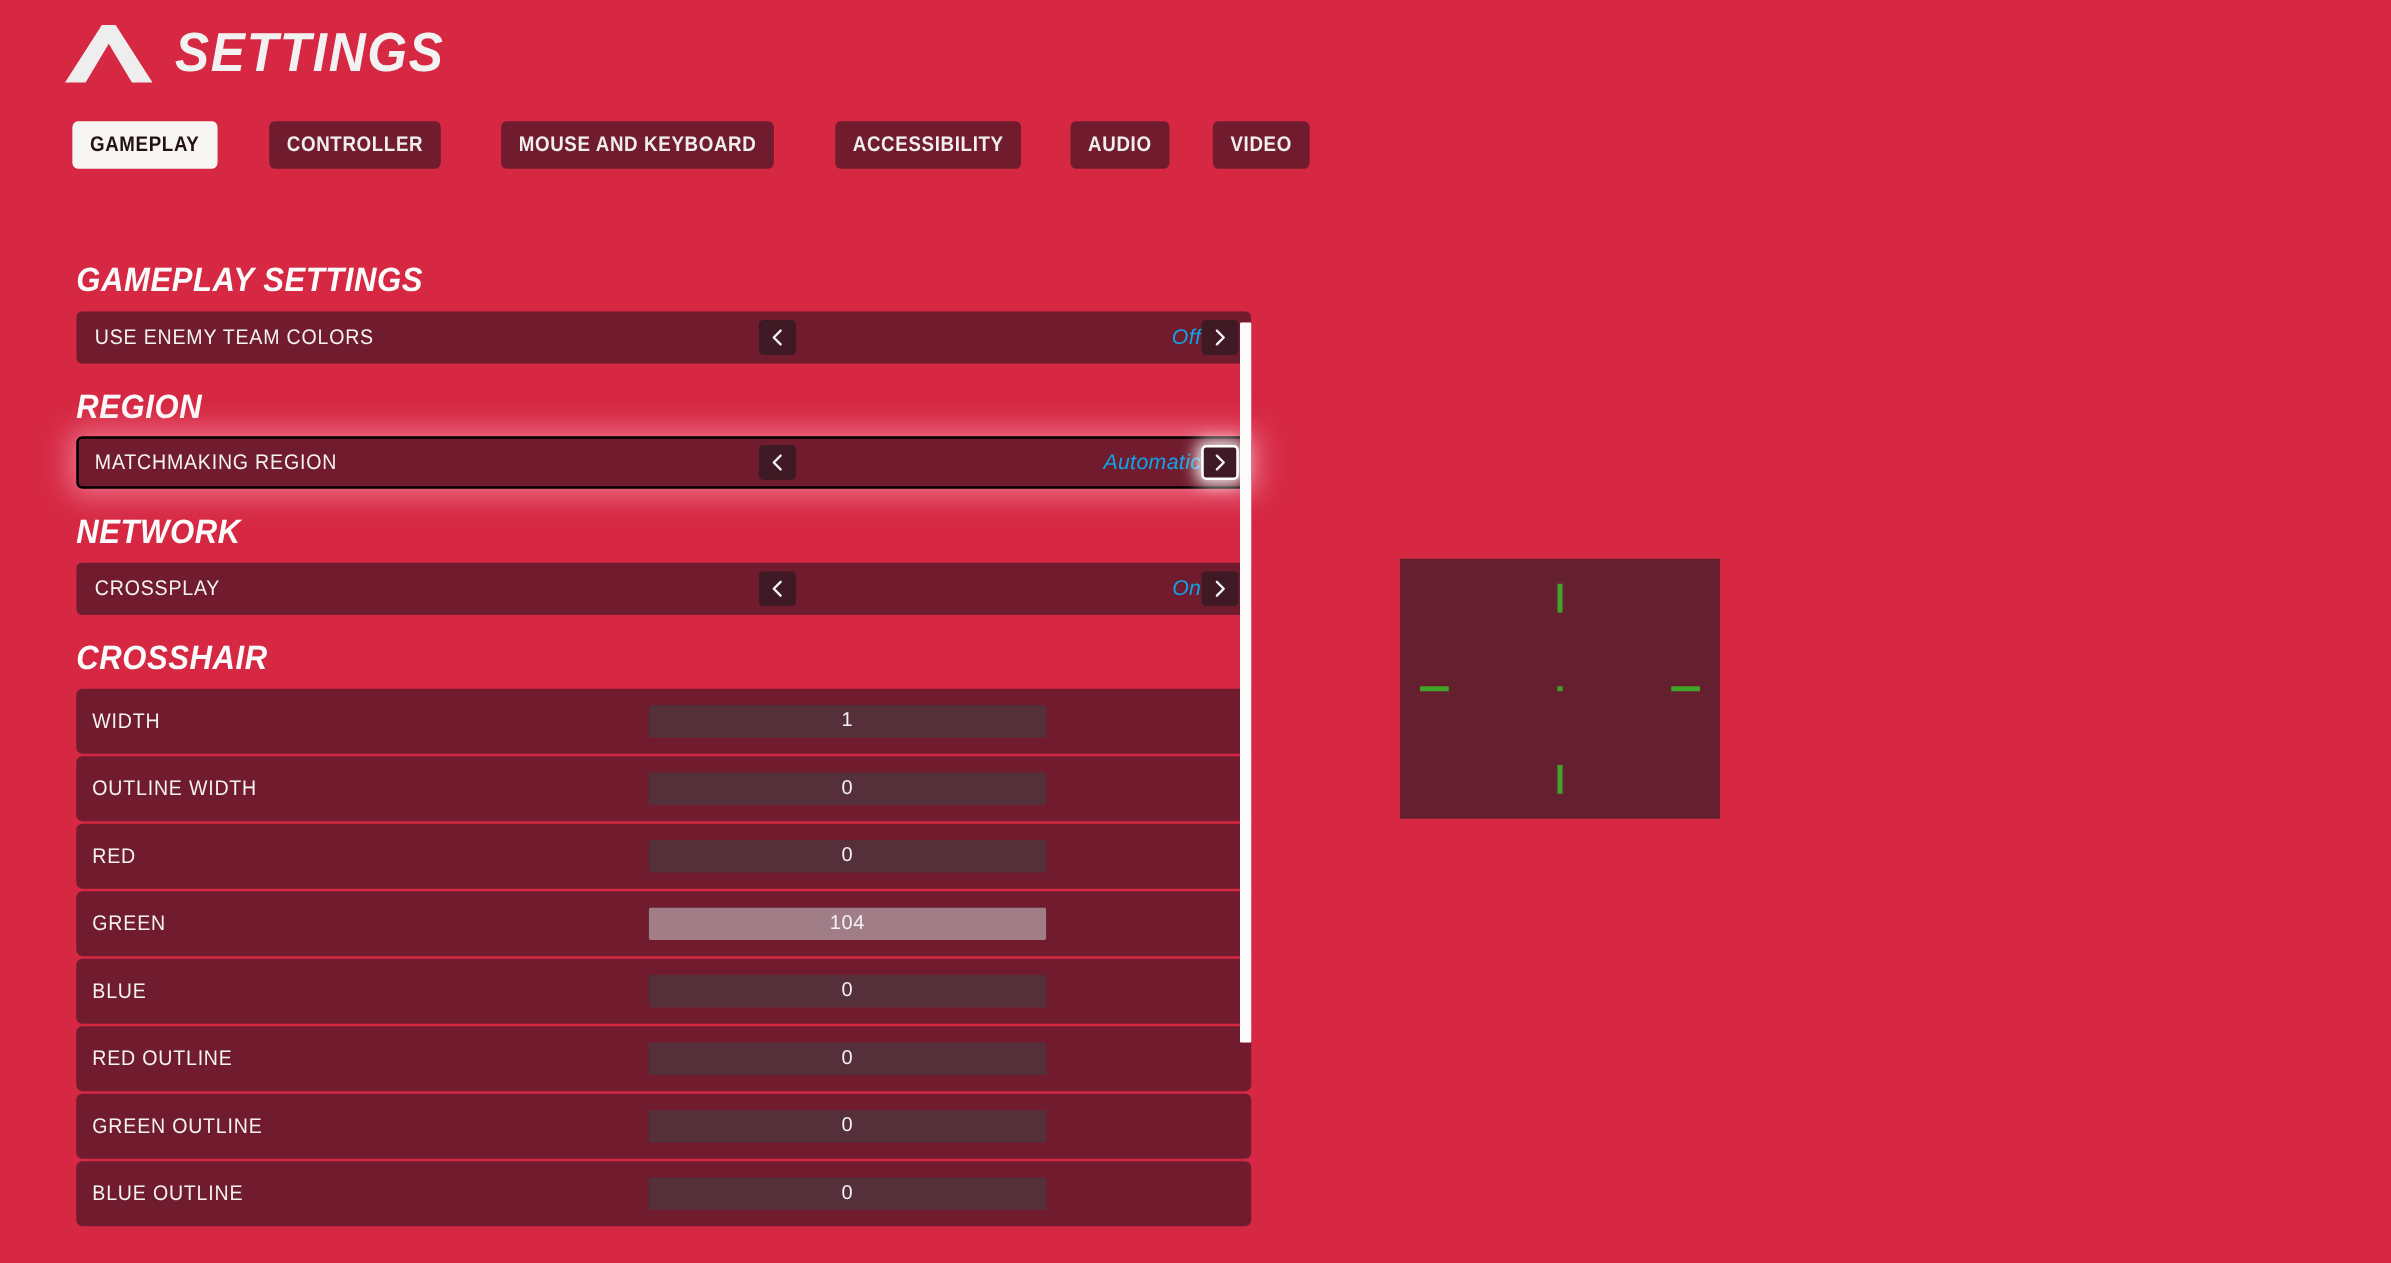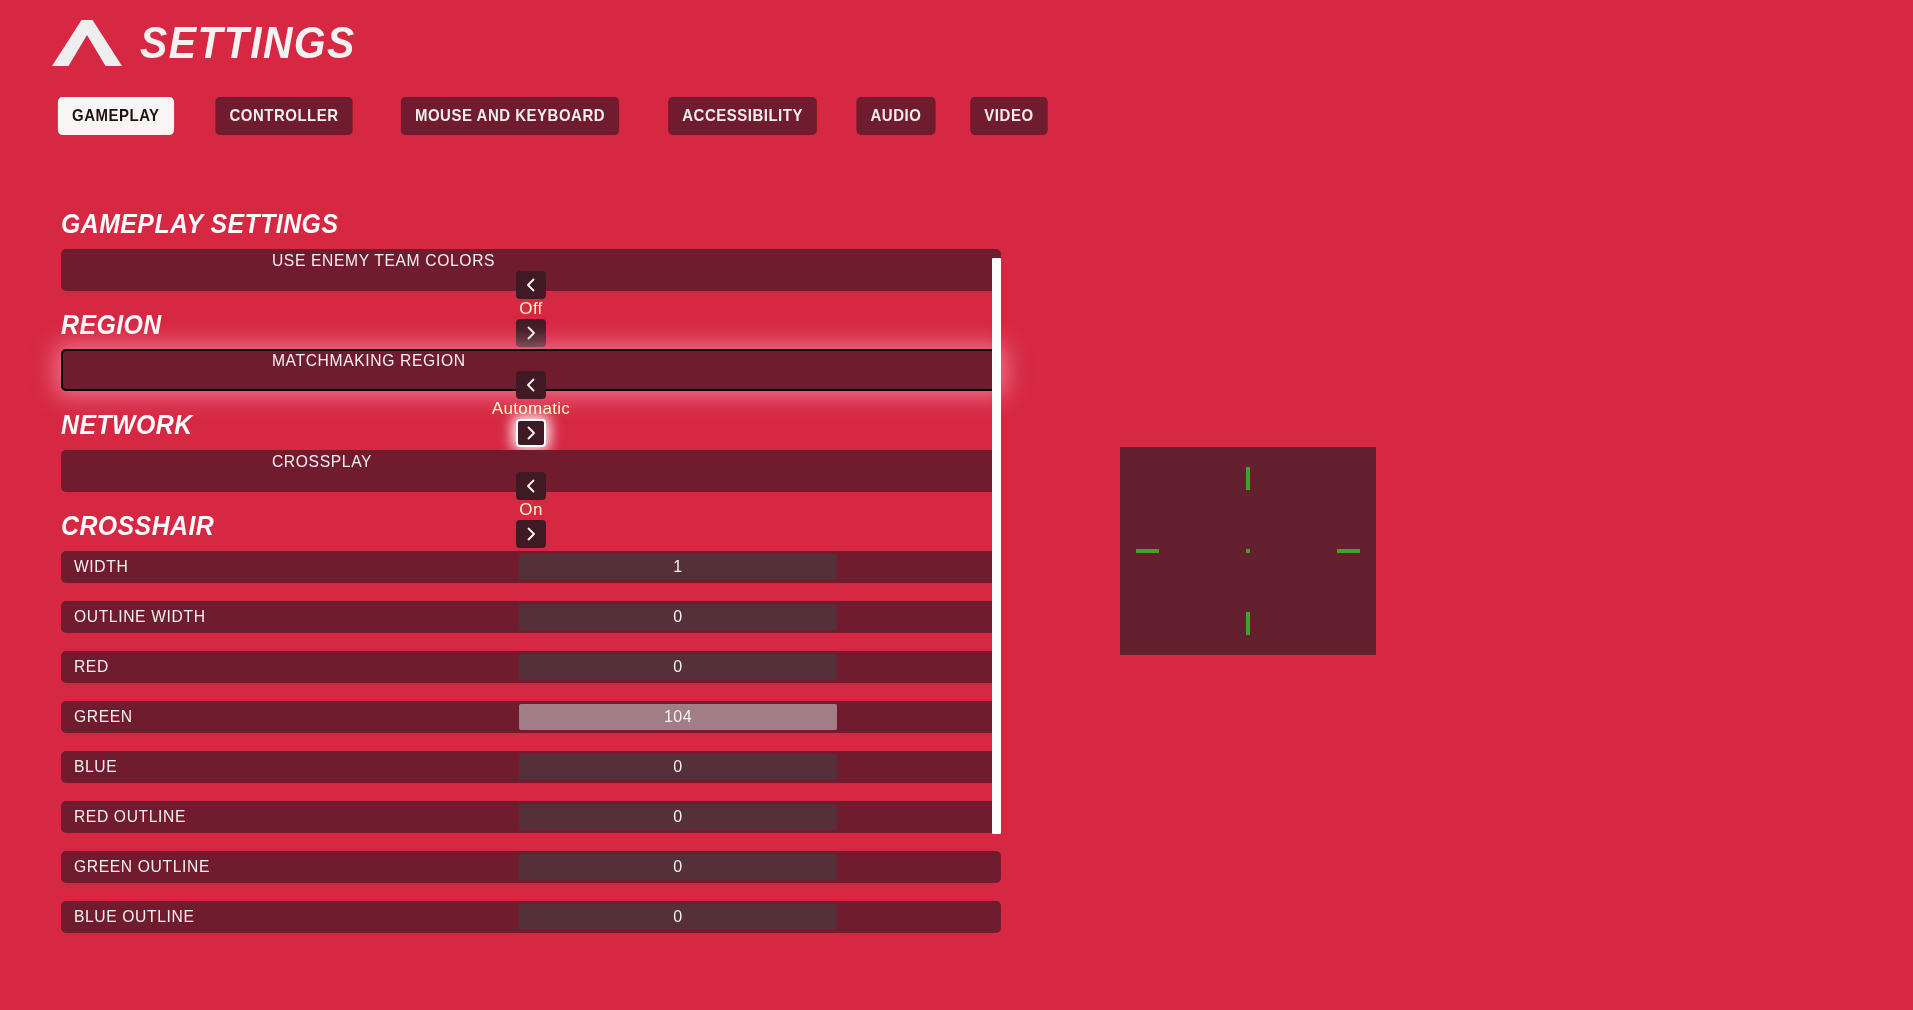--- a/index.html
+++ b/index.html
@@ -100,21 +100,20 @@
     position: relative;
     height: 42px;
     background: #701c2e;
     border-radius: 5px;
     display: flex;
     align-items: center;
     margin-bottom: 6px;
     border: 2px solid transparent;
     box-sizing: border-box;
     cursor: pointer;
-    flex-direction: column;
   }
   .sel-row.focused {
     border: 2px solid #000000;
     box-shadow: 0 0 22px 6px rgba(255,170,190,0.55);
   }
   .sel-label {
     flex: 0 0 auto;
     padding-left: 14px;
     width: 530px;
     font-family: "Liberation Sans Narrow", "Liberation Sans", sans-serif;
@@ -140,38 +139,39 @@
     box-sizing: border-box;
     padding: 0;
   }
   .arrow-btn svg { display: block; }
   .arrow-btn.focus-glow {
     border: 2px solid #ffffff;
     box-shadow: 0 0 13px 4px rgba(255,255,255,0.92);
   }
   .sel-value {
     flex: 1 1 auto;
-    text-align: left;
+    text-align: right;
     font-family: "Liberation Sans Narrow", "Liberation Sans", sans-serif;
     font-size: 17px;
-    color: #fef9c3;
+    color: #0ea5e9;
     letter-spacing: 0.3px;
     white-space: nowrap;
+    font-style: italic;
   }
   .sel-spacer-right { width: 8px; flex: 0 0 auto; }
 
   
   .sld-row {
     position: relative;
-    height: 32px;
+    height: 52px;
     background: #701c2e;
     border-radius: 5px;
     display: flex;
     align-items: center;
-    margin-bottom: 18px;
+    margin-bottom: 2px;
     cursor: pointer;
   }
   .sld-label {
     flex: 0 0 auto;
     padding-left: 14px;
     width: 444px;
     font-family: "Liberation Sans Narrow", "Liberation Sans", sans-serif;
     font-size: 17px;
     color: #f4f2f2;
     letter-spacing: 0.7px;

